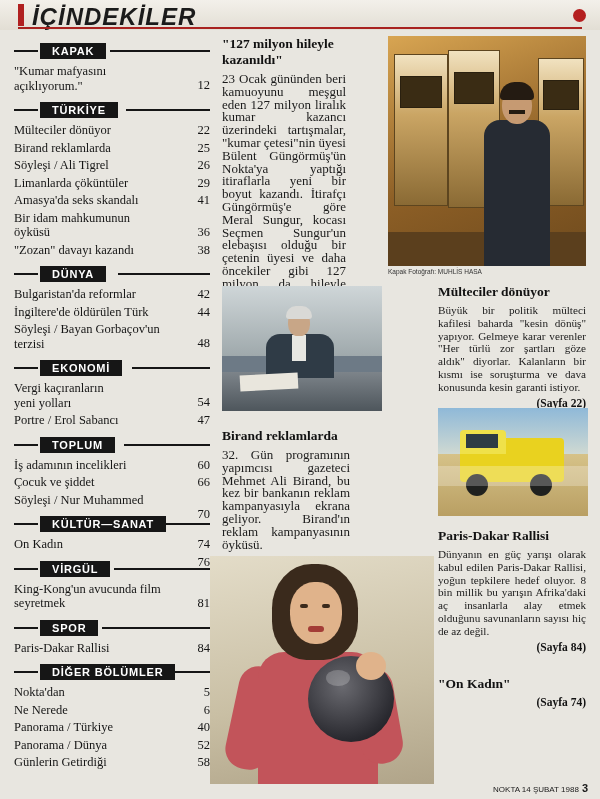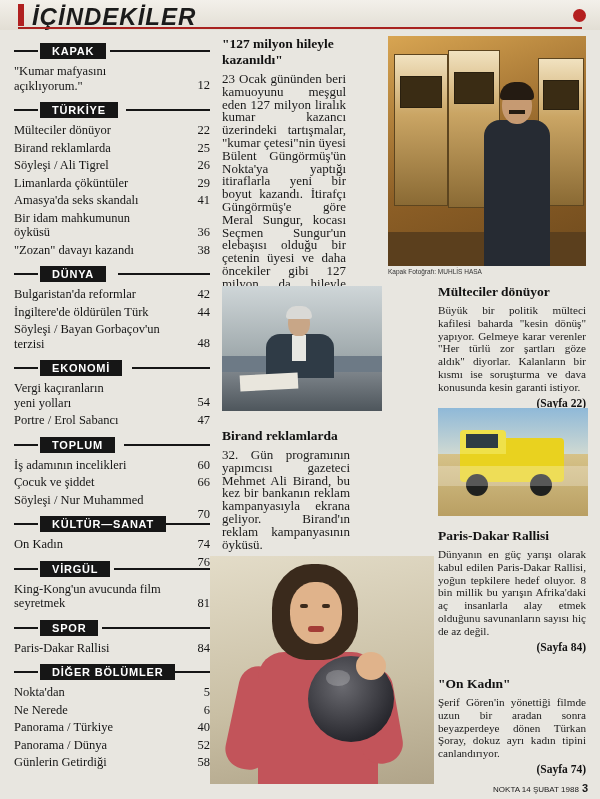--- a/index.html
+++ b/index.html
@@ -620,21 +620,20 @@
   </div>
 
   <div class="r-block" style="top:528px;">
     <div class="r-title">Paris-Dakar Rallisi</div>
     <div class="r-body">Dünyanın en güç yarışı olarak kabul edilen Paris-Dakar Rallisi, yoğun tepkilere hedef oluyor. 8 bin millik bu yarışın Afrika'daki aç insanlarla alay etmek olduğunu savunanların sayısı hiç de az değil.</div>
     <div class="ref-r">(Sayfa 84)</div>
   </div>
 
   <div class="r-block" style="top:676px;">
     <div class="r-title">"On Kadın"</div>
-    <div class="r-body">Şerif Gören'in yönettiği filmde uzun bir aradan sonra beyazperdeye dönen Türkan Şoray, dokuz ayrı kadın tipini canlandırıyor.</div>
     <div class="ref-r">(Sayfa 74)</div>
   </div>
 
   <div class="woman-photo">
     <div class="bgw"></div>
     <div class="arm-l"></div>
     <div class="body"></div>
     <div class="hair"></div>
     <div class="face"></div>
     <div class="eye-l"></div>

